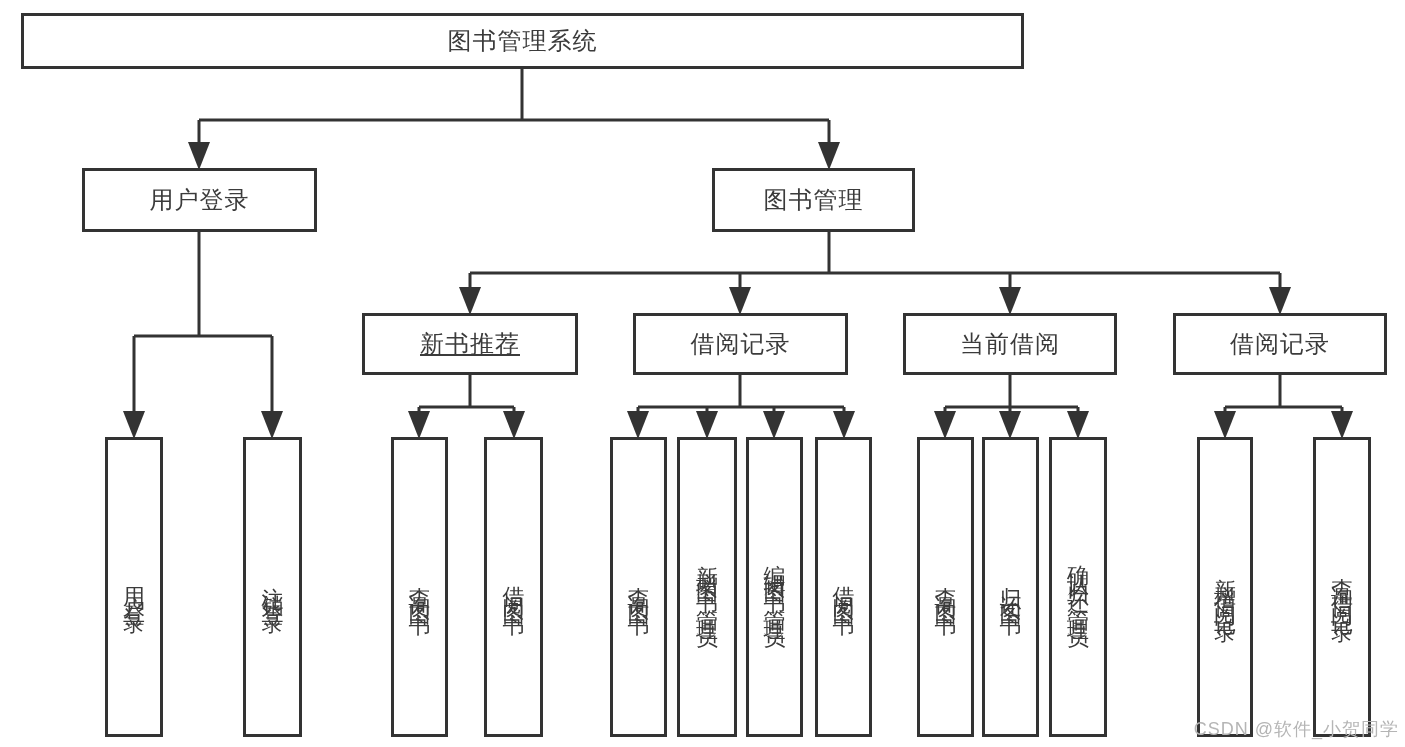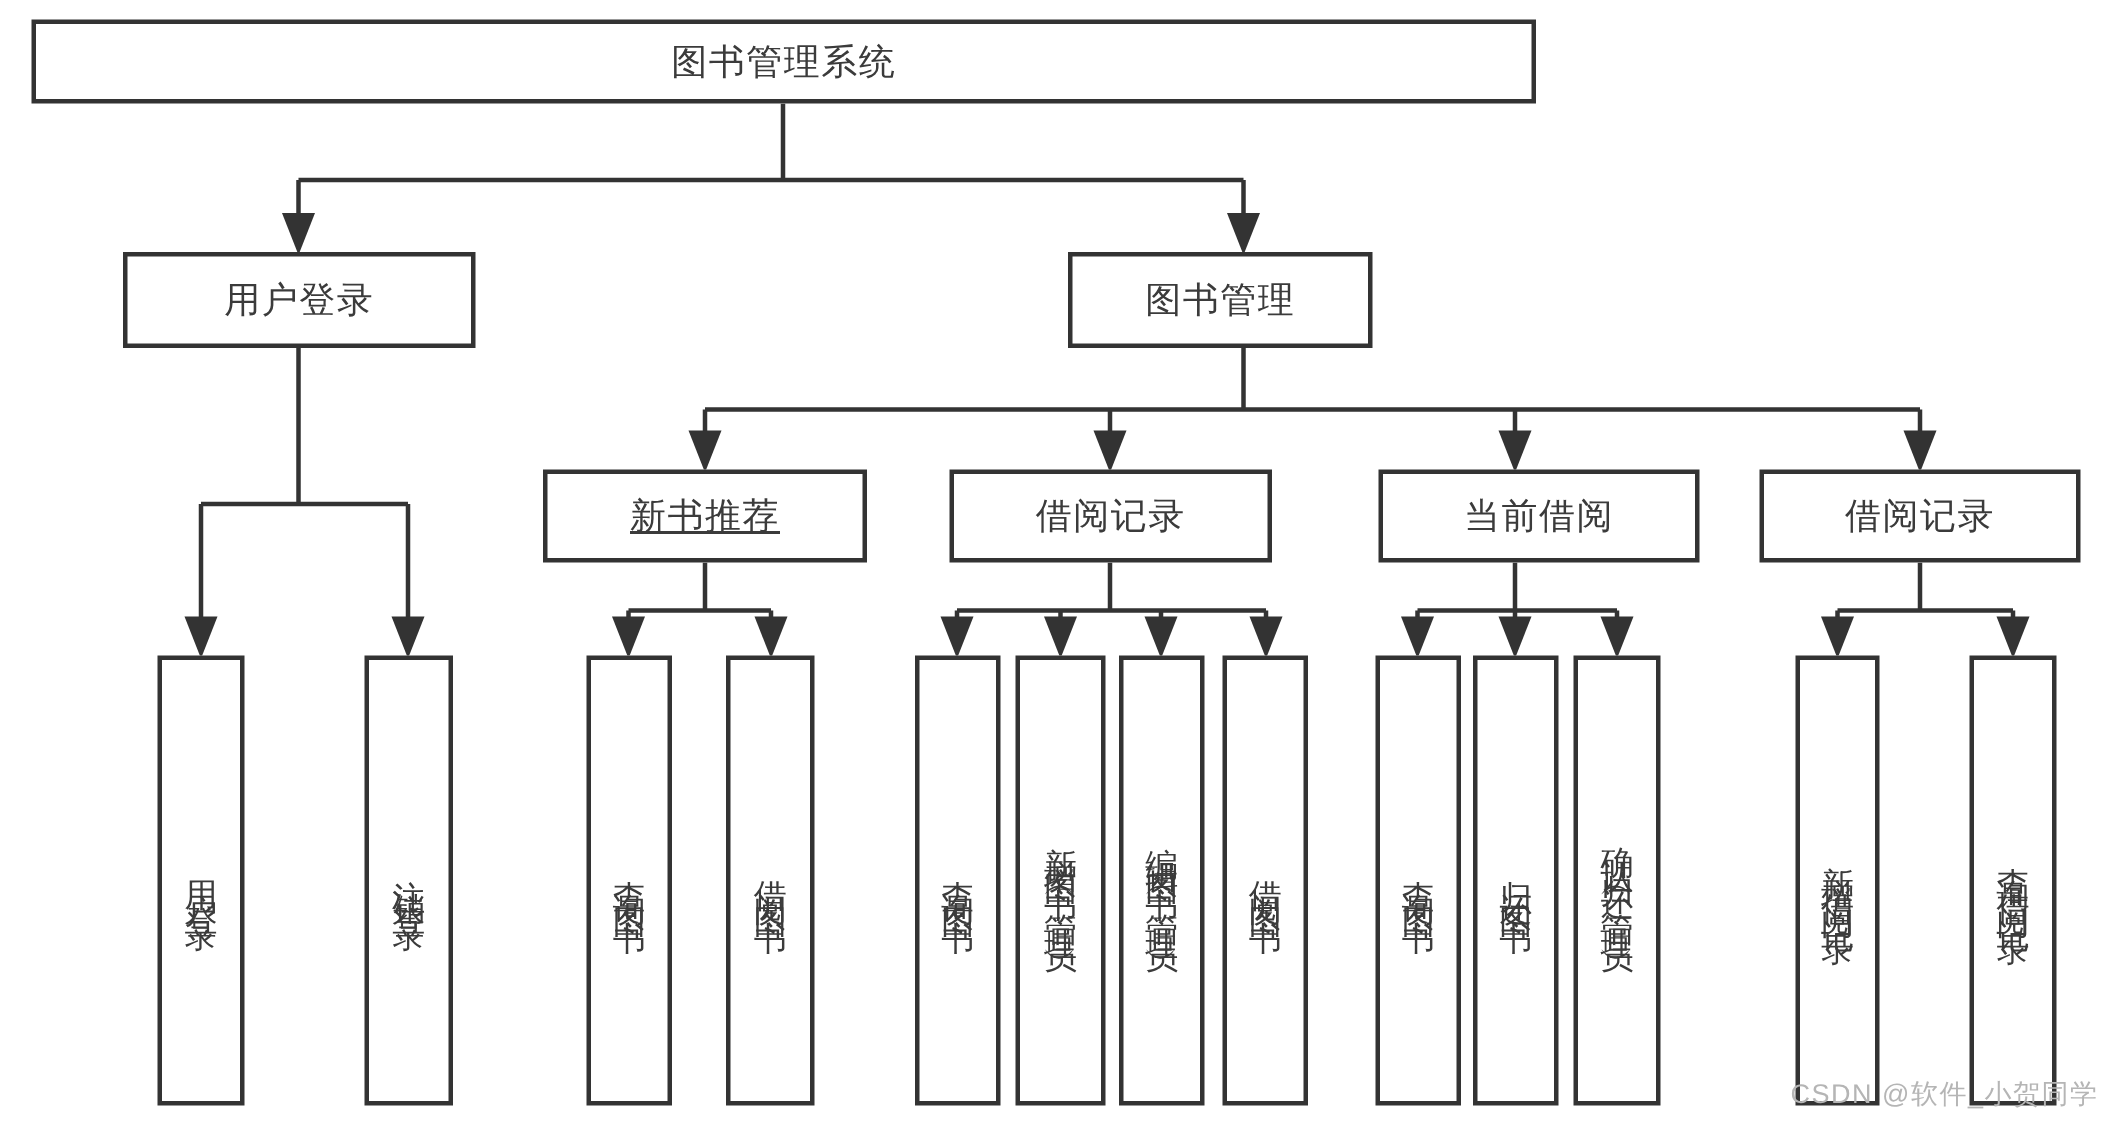--- a/index.html
+++ b/index.html
@@ -106,21 +106,21 @@
     </g>
   </svg>
 
   <div class="node h-node" style="left:21px; top:13px; width:1003px; height:56px;">图书管理系统</div>
 
   <div class="node h-node" style="left:82px; top:168px; width:235px; height:64px;">用户登录</div>
   <div class="node h-node" style="left:712px; top:168px; width:203px; height:64px;">图书管理</div>
 
   <div class="node h-node" style="left:362px; top:313px; width:216px; height:62px;text-decoration:underline;">新书推荐</div>
   <div class="node h-node" style="left:633px; top:313px; width:215px; height:62px;">借阅记录</div>
-  <div class="node h-node" style="left:903px; top:313px; width:214px; height:62px;margin-left:16px;">当前借阅</div>
+  <div class="node h-node" style="left:903px; top:313px; width:214px; height:62px;">当前借阅</div>
   <div class="node h-node" style="left:1173px; top:313px; width:214px; height:62px;">借阅记录</div>
 
   <div class="node v-node" style="left:105px; top:437px; width:58px; height:300px;">用户登录</div>
   <div class="node v-node" style="left:243px; top:437px; width:59px; height:300px;">注销登录</div>
 
   <div class="node v-node" style="left:391px; top:437px; width:57px; height:300px;">查询图书</div>
   <div class="node v-node" style="left:484px; top:437px; width:59px; height:300px;">借阅图书</div>
 
   <div class="node v-node" style="left:610px; top:437px; width:57px; height:300px;">查询图书</div>
   <div class="node v-node" style="left:677px; top:437px; width:60px; height:300px;">新增图书（管理员）</div>

